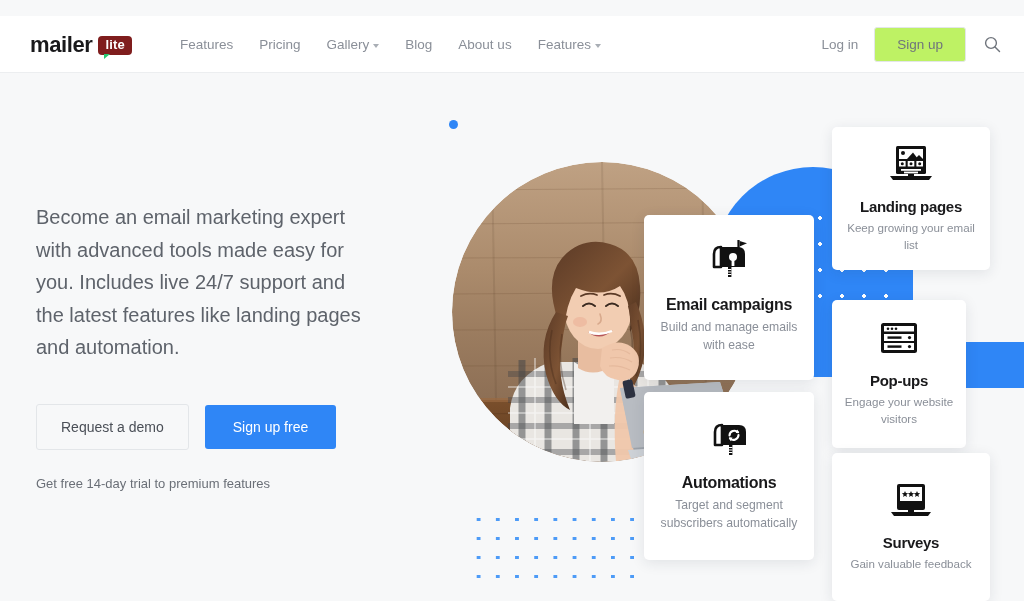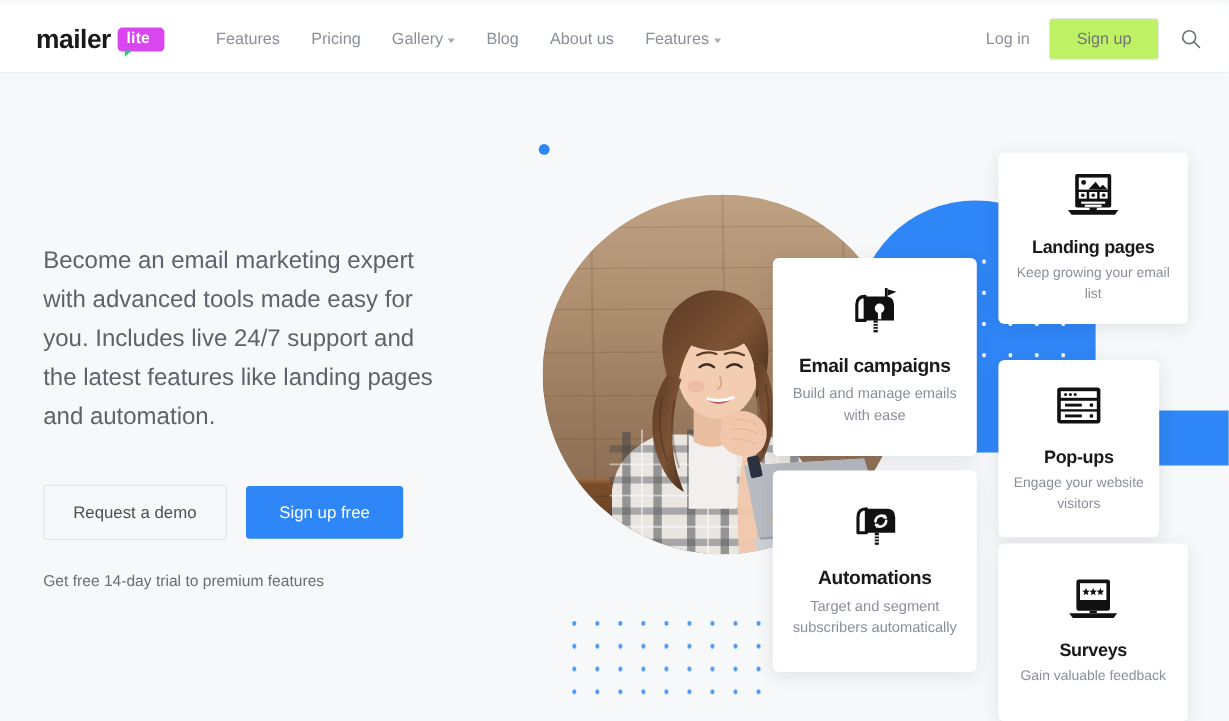--- a/index.html
+++ b/index.html
@@ -5,30 +5,30 @@
   * { margin:0; padding:0; box-sizing:border-box; }
   html, body {
     width:1024px; height:601px; overflow:hidden;
     font-family:"Liberation Sans", sans-serif;
     background:#f7f8f9; color:#2b2b2b;
   }
   #page { position:relative; width:1024px; height:601px; overflow:hidden; background:#f7f8f9; }
 
   
   #header {
-    position:absolute; top:4px; left:0; width:1024px; height:57px;
+    position:absolute; top:16px; left:0; width:1024px; height:57px;
     background:#ffffff; border-bottom:1px solid #eceef0;
     display:flex; align-items:center; z-index:40;
   }
   #logo { position:absolute; left:30px; top:16px; display:flex; align-items:center; }
   #logo .word { font-size:22px; font-weight:700; letter-spacing:-0.4px; color:#19191b; }
   #logo .lite-wrap { position:relative; margin-left:6px; }
   #logo .lite {
-    display:inline-block; background:#d946ef; color:#fff;
-    font-size:13px; font-weight:700; padding:2px 12px 3px 7px;
+    display:inline-block; background:#7f1d1d; color:#fff;
+    font-size:13px; font-weight:700; padding:2px 7px 3px 7px;
     border-radius:4px; letter-spacing:0.2px; line-height:1.15;
   }
   #logo .tail {
     position:absolute; left:6px; bottom:-4px; width:0; height:0;
     border-left:6px solid #28c76f; border-bottom:5px solid transparent;
   }
 
   #mainnav { position:absolute; left:180px; top:0; height:57px; display:flex; align-items:center; gap:26px; }
   .navitem {
     display:flex; align-items:center; gap:4px;

